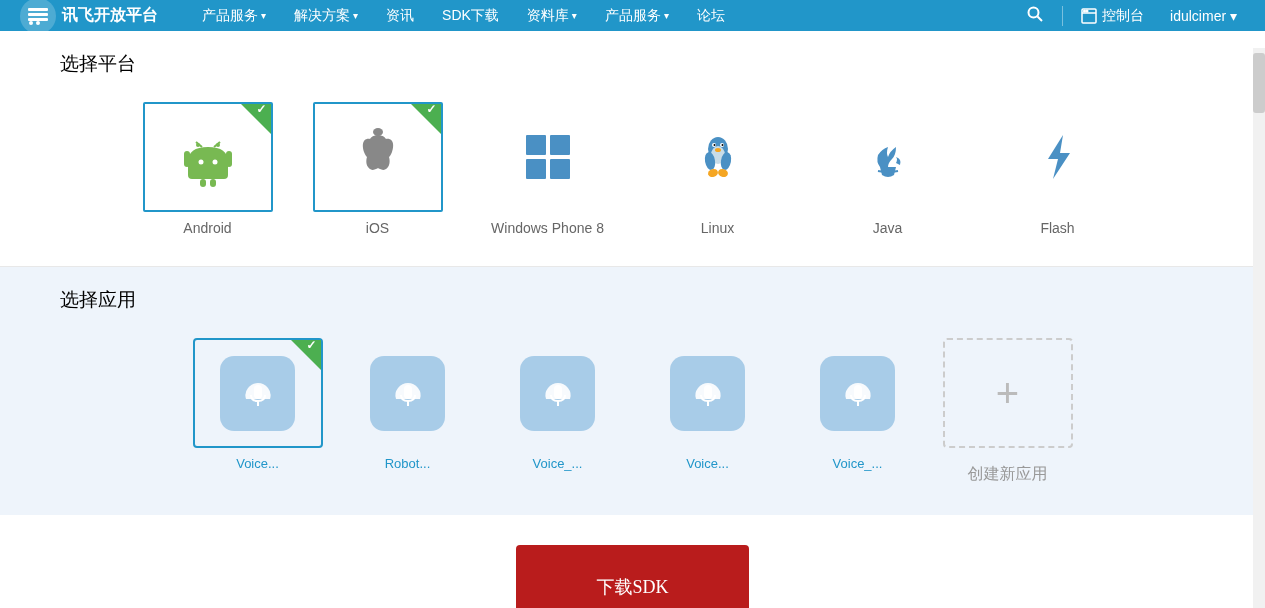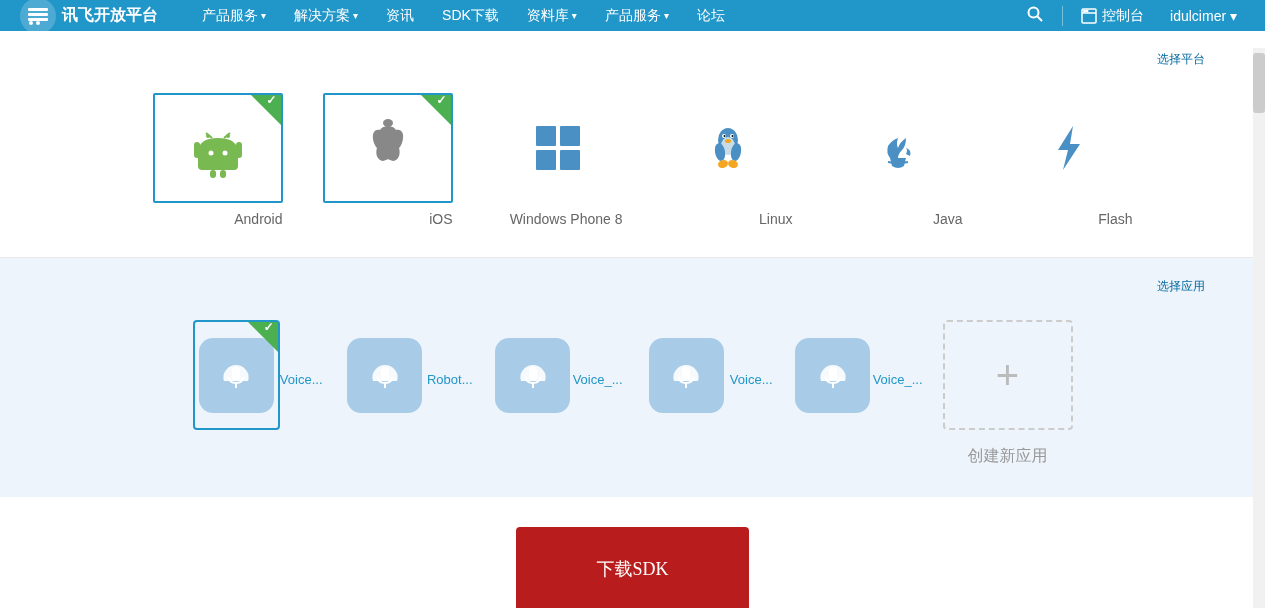--- a/index.html
+++ b/index.html
@@ -78,36 +78,36 @@
       font-size: 14px;
     }
 
     
     .section-platform {
       background: white;
       padding: 20px 60px 30px;
       border-bottom: 1px solid #e8e8e8;
     }
     .section-title {
-      text-align: right;
-      font-size: 12px;
-      color: #0369a1;
+      text-align: left;
+      font-size: 19px;
+      color: #000000;
       margin-bottom: 25px;
       font-weight: normal;
     }
     .platform-grid {
       display: flex;
       justify-content: center;
       gap: 20px;
       align-items: center;
     }
     .platform-item {
       display: flex;
       flex-direction: column;
-      align-items: flex-end;
+      align-items: center;
       cursor: pointer;
       width: 150px;
     }
     .platform-icon-box {
       width: 130px;
       height: 110px;
       border: 2px solid transparent;
       display: flex;
       flex-direction: column;
       align-items: center;
@@ -157,21 +157,21 @@
     }
     .app-grid {
       display: flex;
       justify-content: center;
       gap: 20px;
       align-items: flex-start;
       flex-wrap: nowrap;
     }
     .app-item {
       display: flex;
-      flex-direction: row;
+      flex-direction: column;
       align-items: center;
       cursor: pointer;
       width: 130px;
     }
     .app-icon-box {
       width: 130px;
       height: 110px;
       border: 2px solid transparent;
       display: flex;
       flex-direction: column;

